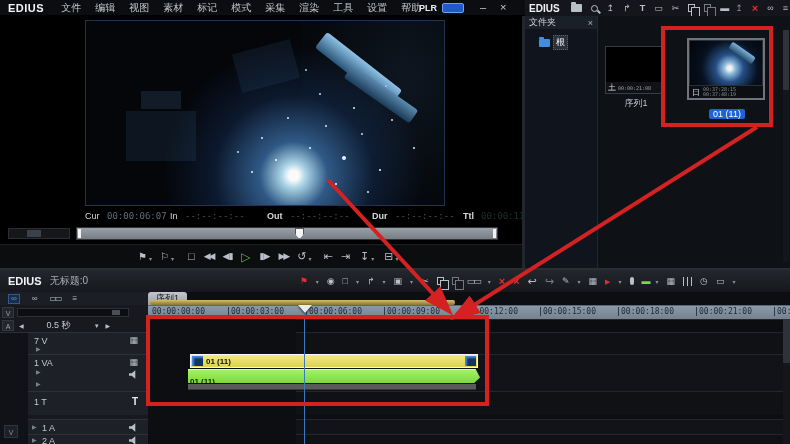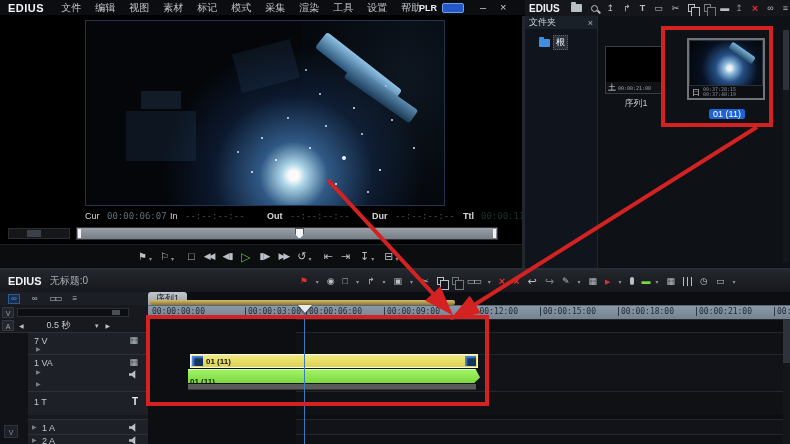--- a/index.html
+++ b/index.html
@@ -287,21 +287,21 @@
     <div class="abs" style="left:148px;top:22px;width:642px;height:154px;background:#0c0e11;overflow:hidden;">
 
       <div style="position:absolute;left:0;top:0;height:13px;padding:0 8px;background:linear-gradient(#c2c6cc,#9aa0a8);color:#14181e;font-size:9px;line-height:13px;border-radius:3px 3px 0 0;">
         <span>序列1</span>
       </div>
 
       <div class="abs" style="left:2px;top:8px;width:305px;height:5px;background:linear-gradient(#d8bc6a,#8a7432);border-radius:2px;"></div>
 
       <div class="abs" style="left:0;top:13px;width:642px;height:14px;background:linear-gradient(#8c99a8,#74828f);border-top:1px solid #5a6874;padding-left:40px;">
         <span class="tick" style="left:2px;border-left:none;">00:00:00:00</span>
-        <span class="tick" style="left:97px;">00:00:03:00</span>
+        <span class="tick" style="left:80px;">00:00:03:00</span>
         <span class="tick" style="left:158px;">00:00:06:00</span>
         <span class="tick" style="left:236px;">00:00:09:00</span>
         <span class="tick" style="left:314px;">00:00:12:00</span>
         <span class="tick" style="left:392px;">00:00:15:00</span>
         <span class="tick" style="left:470px;">00:00:18:00</span>
         <span class="tick" style="left:548px;">00:00:21:00</span>
         <span class="tick" style="left:626px;">00:00:24:00</span>
       </div>
 
       <div class="lane" style="top:27px;height:13px;background:#0b0d10;"></div>

